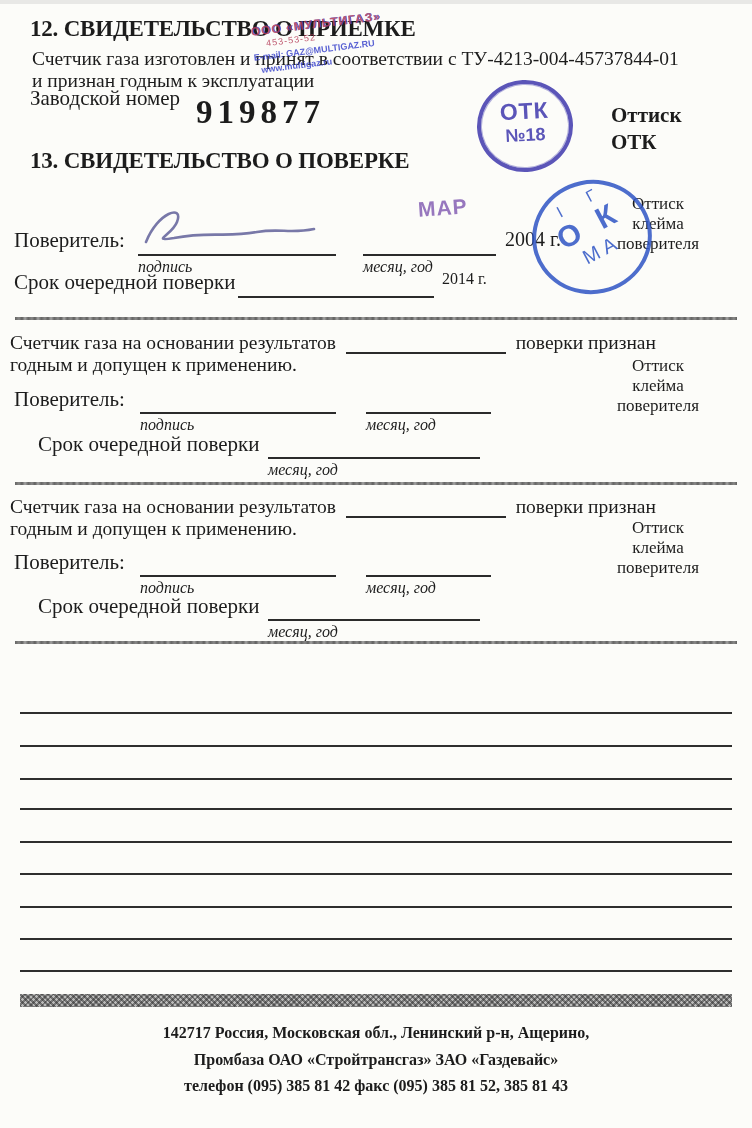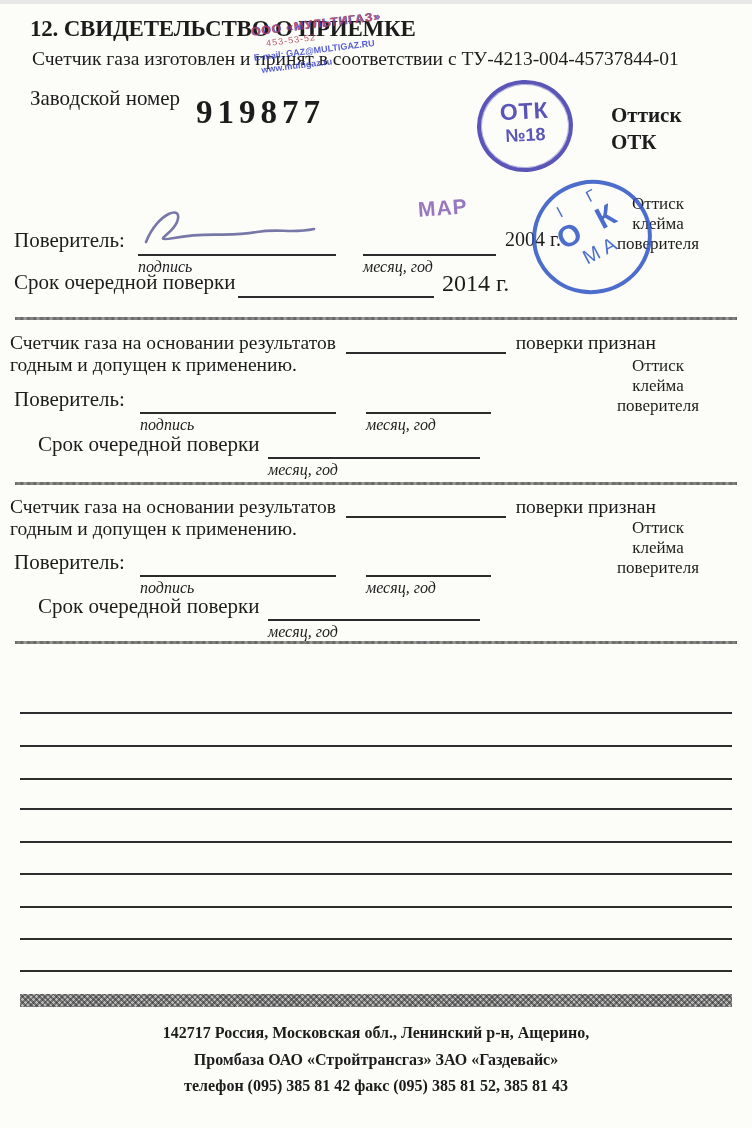--- a/index.html
+++ b/index.html
@@ -54,20 +54,21 @@
 </style>
 </head>
 <body>
 
 <div class="page">
 
   <div class="abs heading" style="left:30px;top:12px;">12. СВИДЕТЕЛЬСТВО О ПРИЕМКЕ</div>
 
   <div class="abs body-text" style="left:32px;top:44px;">
     <div>Счетчик газа изготовлен и принят в соответствии с ТУ-4213-004-45737844-01</div>
+    <div>и признан годным к эксплуатации</div>
   </div>
 
   <div class="abs org-stamp">
     <div class="os1">ООО «МУЛЬТИГАЗ»</div>
     <div class="os2">453-53-52</div>
     <div class="os3">E-mail: GAZ@MULTIGAZ.RU</div>
     <div class="os4">www.multigaz.ru</div>
   </div>
 
   <div class="abs" style="left:30px;top:82px;font-size:21px;">Заводской номер</div>
@@ -76,20 +77,21 @@
   <div class="abs otk-stamp">
     <div class="otk1">ОТК</div>
     <div class="otk2">№18</div>
   </div>
 
   <div class="abs bold" style="left:611px;top:98px;font-size:21px;line-height:27px;">
     <div>Оттиск</div>
     <div>ОТК</div>
   </div>
 
+  <div class="abs heading" style="left:30px;top:144px;">13. СВИДЕТЕЛЬСТВО О ПОВЕРКЕ</div>
 
 
   <div class="abs imprint" style="left:578px;top:190px;">
     <div>Оттиск</div>
     <div>клейма</div>
     <div>поверителя</div>
   </div>
 
   <div class="abs month-stamp">МАР</div>
 
@@ -109,21 +111,21 @@
   <div class="abs verifier-stamp">
     <div class="vst-inner">
       <div class="vrow1">І Г</div>
       <div class="vrow2">О К</div>
       <div class="vrow3">МА</div>
     </div>
   </div>
 
   <div class="abs" style="left:14px;top:266px;font-size:21px;">Срок очередной поверки</div>
   <div class="abs line" style="left:238px;top:292px;width:196px;"></div>
-  <div class="abs" style="left:442px;top:266px;font-size:24px;">2014 г.</div>
+  <div class="abs" style="left:442px;top:266px;font-size:16px;">2014 г.</div>
 
   <div class="abs hatch" style="left:15px;top:313px;width:722px;"></div>
 
   <div class="abs body-text" style="left:10px;top:328px;">
     <span>Счетчик газа на основании результатов</span>
     <span class="blank" style="width:160px;margin:0 5px;"></span>
     <span>поверки признан</span>
     <div>годным и допущен к применению.</div>
   </div>
 

